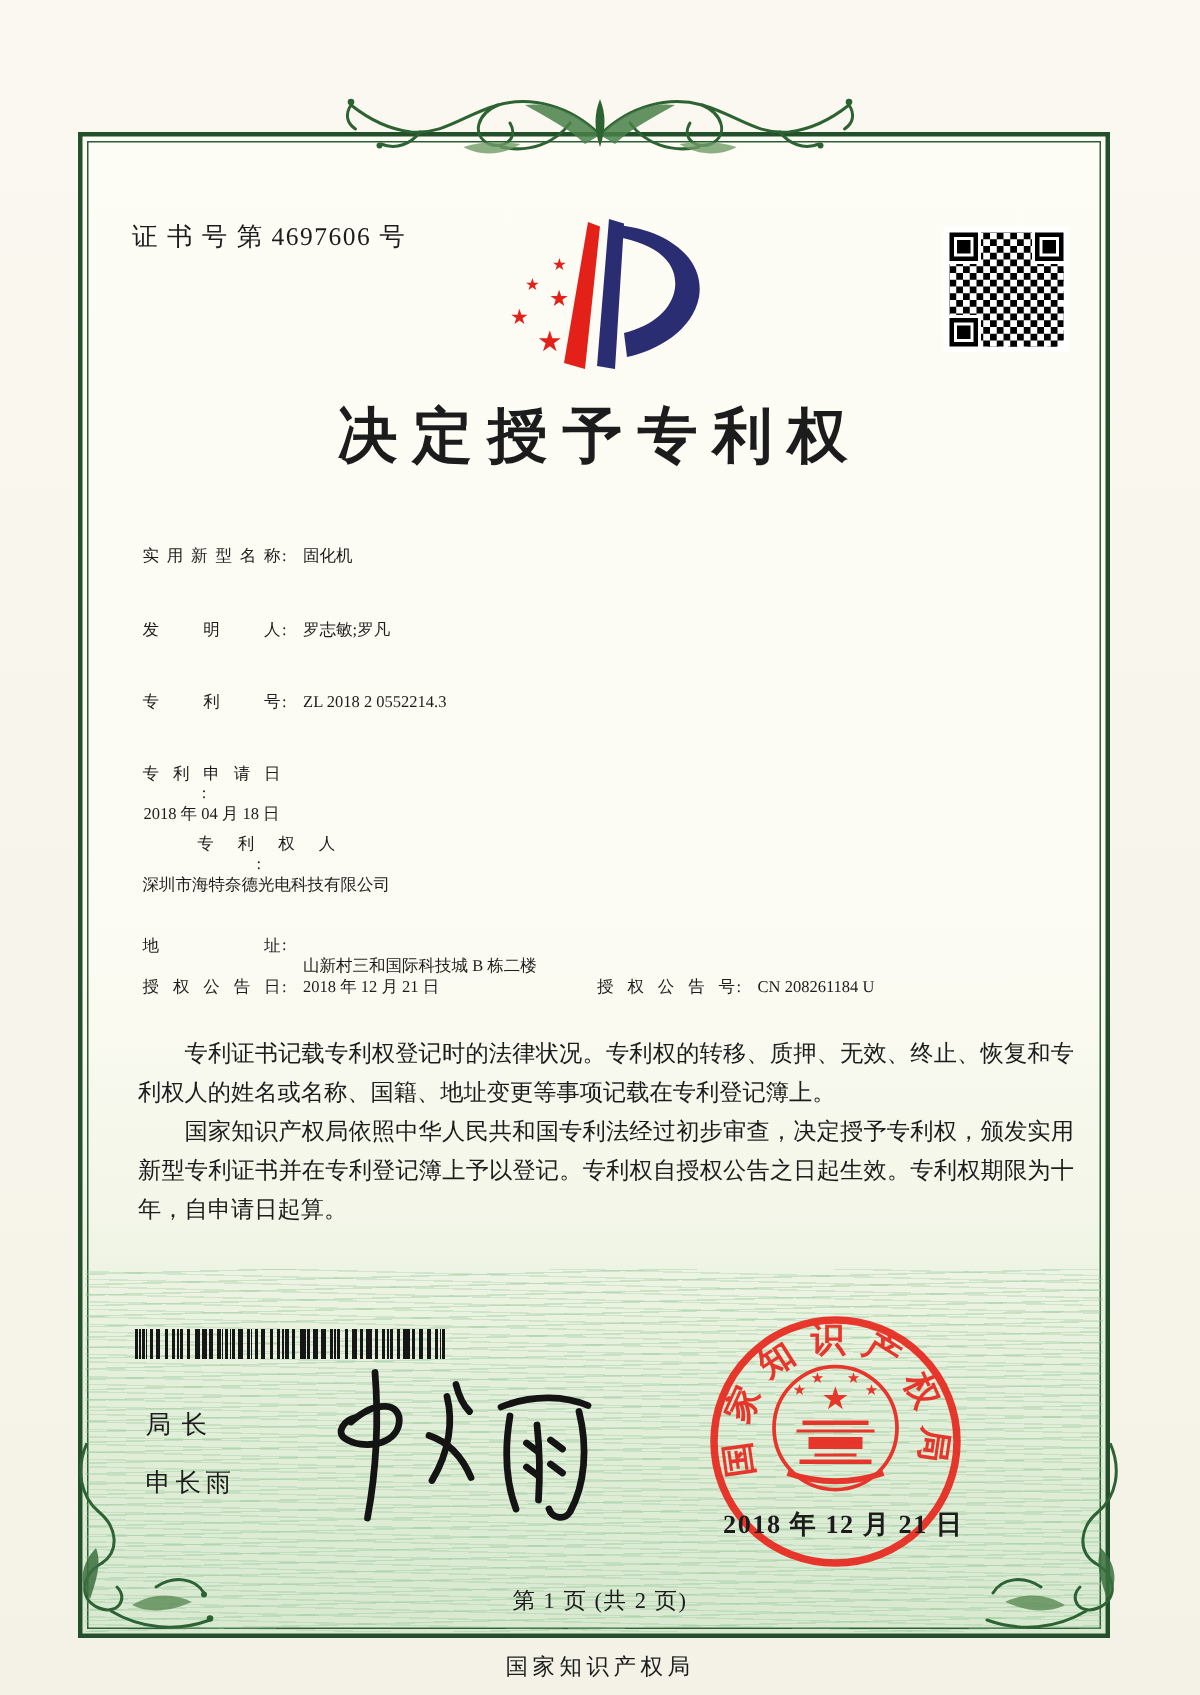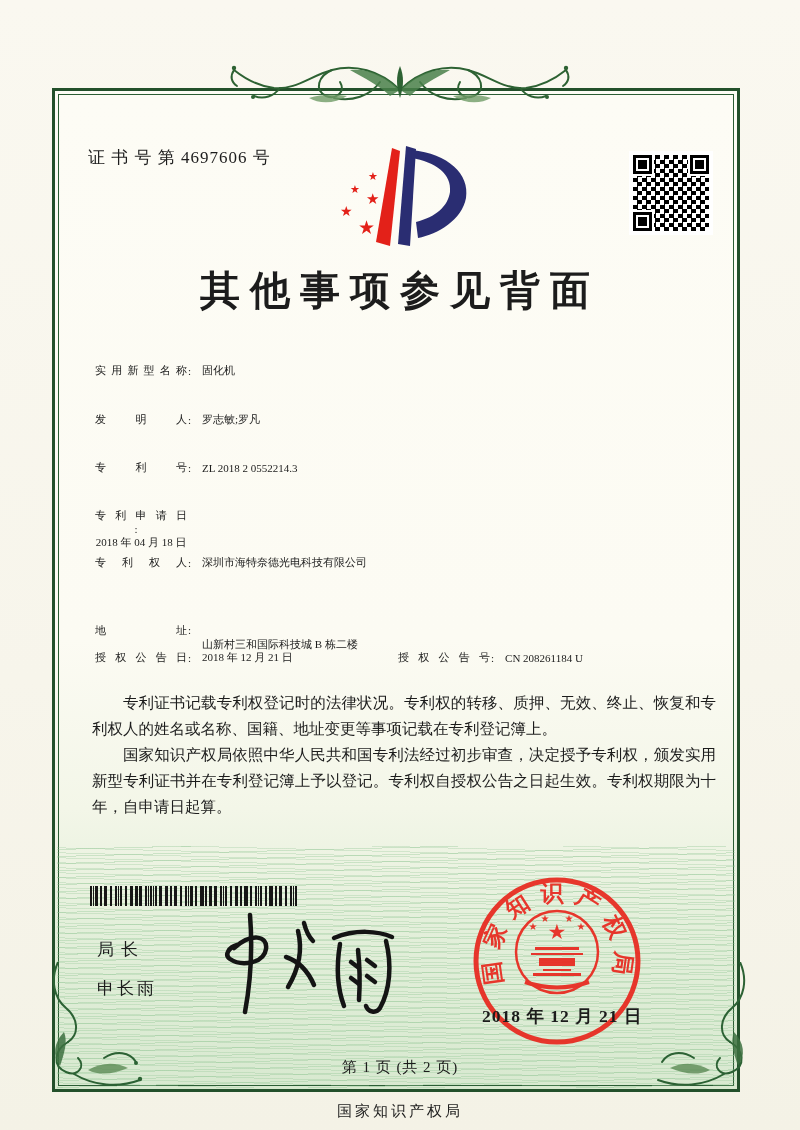--- a/index.html
+++ b/index.html
@@ -33,21 +33,21 @@
     background-size:9px 9px,13px 13px;}
   .finder{position:absolute;width:19px;height:19px;border:3px solid #000;background:#fff;box-sizing:border-box;box-shadow:0 0 0 2px #fff;}
   .finder::after{content:"";position:absolute;inset:2px;background:#000;}
   .finder.tl{left:4px;top:4px;} .finder.tr{right:4px;top:4px;} .finder.bl{left:4px;bottom:4px;}
   .title{left:0;right:0;top:263px;text-align:center;font-size:40px;font-weight:bold;letter-spacing:10px;}
   
   .row{left:95px;font-size:11px;display:flex;align-items:center;white-space:nowrap;}
   .row .lbl{display:inline-block;width:92px;text-align:justify;text-align-last:justify;}
   .row .colon{margin:0 11px 0 1px;}
   .row-name{top:363px;} .row-inventor{top:412px;} .row-patno{top:460px;}
-  .row-filing{top:508px;flex-direction:column;} .row-patentee{top:555px;} .row-addr{top:601px;}
+  .row-filing{top:508px;flex-direction:column;} .row-patentee{top:555px;flex-direction:column;} .row-addr{top:601px;}
   .row-grantdate{top:650px;} .row-grantno{top:650px;left:398px;}
   .addr-lines{white-space:normal;width:440px;line-height:29px;}
   
   .paras{left:92px;top:690px;width:624px;font-size:15.5px;line-height:26px;text-align:justify;}
   .paras p{margin:0;text-indent:2em;}
   
   .barcode{left:90px;top:886px;width:208px;height:20px;
     background-image:
       repeating-linear-gradient(90deg,#161616 0 2px,rgba(0,0,0,0) 2px 5px),
       repeating-linear-gradient(90deg,#161616 0 1px,rgba(0,0,0,0) 1px 7px),
@@ -126,21 +126,21 @@
   </g>
 </svg>
 
 <div class="abs qr">
   <div class="qr-inner"></div>
   <div class="finder tl"></div>
   <div class="finder tr"></div>
   <div class="finder bl"></div>
 </div>
 
-<div class="abs title">其他事项参见背面</div>
+<div class="abs title">决定授予专利权</div>
 
 <div class="abs row row-name">
   <span class="lbl">实用新型名称</span>
     <span class="colon">:</span>
     <span class="val">固化机</span>
 </div>
 <div class="abs row row-inventor">
   <span class="lbl">发明人</span>
     <span class="colon">:</span>
     <span class="val">罗志敏;罗凡</span>

